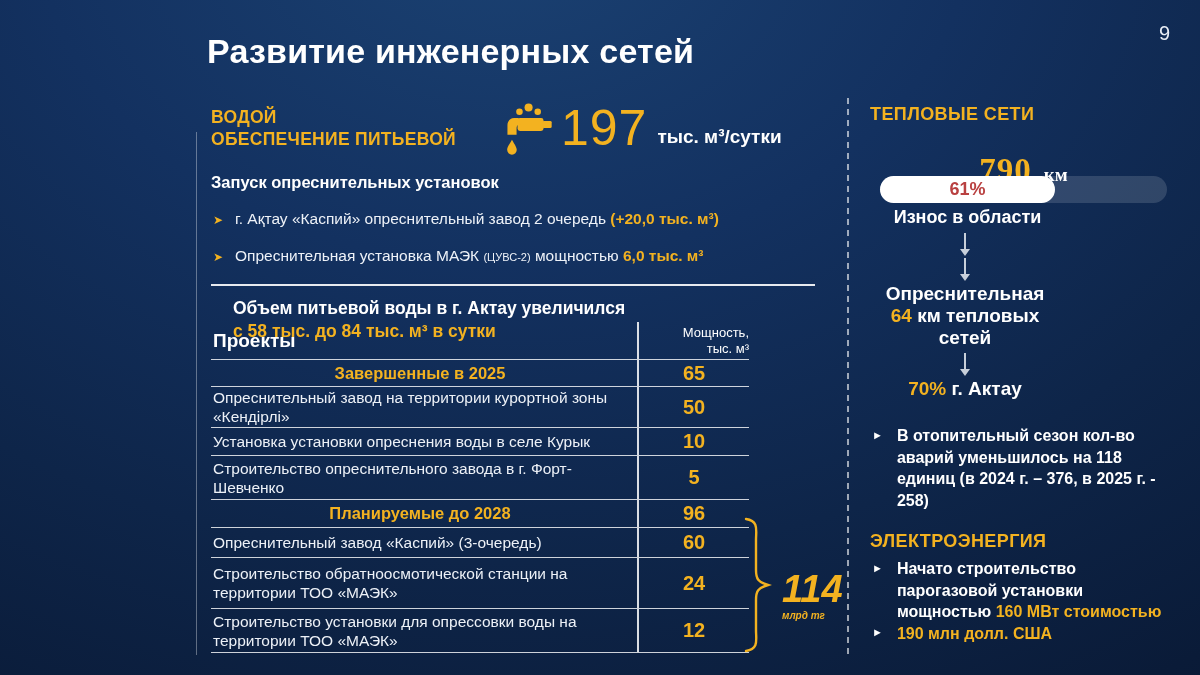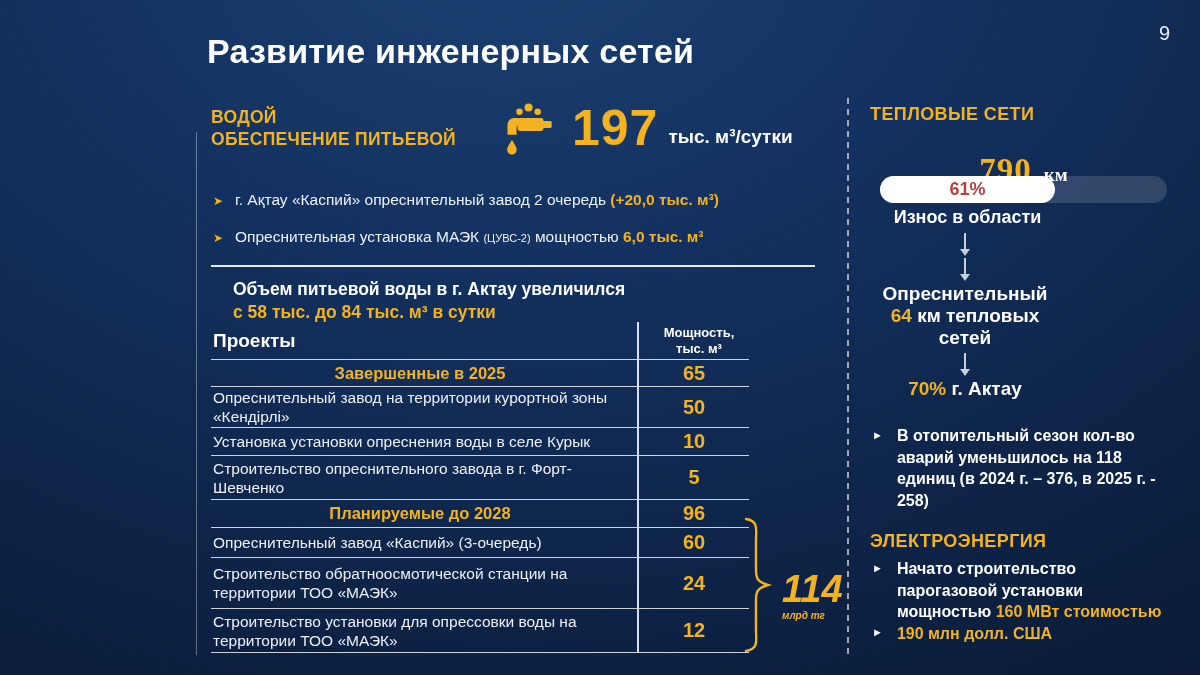--- a/index.html
+++ b/index.html
@@ -13,40 +13,40 @@
   .title{position:absolute;left:207px;top:32px;font-size:34px;font-weight:600;color:#ffffff;letter-spacing:.2px;}
   .left-line{position:absolute;left:196px;top:132px;width:1px;height:523px;background:rgba(255,255,255,.35);}
   .dash-divider{position:absolute;left:847px;top:98px;width:2px;height:557px;
     background:repeating-linear-gradient(to bottom, rgba(255,255,255,.6) 0 6px, transparent 6px 11px);}
   .yellow{color:#f3b220;}
   .hl{color:#f3b220;font-weight:bold;}
 
   
   .water-head{position:absolute;left:211px;top:106px;width:300px;font-size:17.5px;font-weight:bold;color:#f3b220;line-height:22px;letter-spacing:.3px;}
   .stat{position:absolute;left:506px;top:102px;display:flex;align-items:flex-start;}
-  .stat .num{font-size:50px;font-weight:bold;color:#f3b220;line-height:52px;margin-left:16px;letter-spacing:1px;}
+  .stat .num{font-size:50px;font-weight:normal;color:#f3b220;line-height:52px;margin-left:5px;letter-spacing:1px;}
   .stat .unit{font-size:19px;font-weight:bold;color:#fff;margin-left:10px;margin-top:24px;}
   .water-body{position:absolute;left:211px;top:173px;width:604px;}
   .subhead{font-size:16.5px;font-weight:bold;color:#fff;}
   .bullet{position:relative;padding-left:24px;margin-top:17px;font-size:15.5px;line-height:20px;color:#eef2f8;}
   .bullet .marker{position:absolute;left:2px;top:1px;color:#f3b220;font-size:12px;}
   .bullet .small{font-size:11px;}
   .divider{height:2px;background:rgba(255,255,255,.9);margin:17px 0 11px;}
   .callout{padding-left:22px;font-size:17.5px;font-weight:bold;line-height:23px;}
 
   
   .ptable{position:absolute;left:211px;top:322px;width:538px;}
   .trow{display:flex;align-items:center;border-bottom:1.5px solid rgba(255,255,255,.8);box-sizing:border-box;}
   .trow.head{border-bottom:1.5px solid rgba(255,255,255,.8);}
   .tcell{box-sizing:border-box;}
   .tlabel{flex:1;padding:2px 10px 2px 2px;font-size:15.5px;line-height:19px;color:#edf1f7;}
   .tvalue{width:112px;align-self:stretch;display:flex;align-items:center;justify-content:center;
     border-left:2px solid rgba(255,255,255,.85);font-size:20px;font-weight:bold;color:#f3b220;}
   .trow.head .tlabel{font-size:19px;font-weight:bold;color:#fff;}
-  .trow.head .tvalue{font-size:13px;font-weight:bold;color:#fff;flex-direction:column;align-items:center;justify-content:center;padding-left:10px;line-height:16px;}
+  .trow.head .tvalue{font-size:13px;font-weight:normal;color:#fff;flex-direction:column;align-items:flex-end;justify-content:center;padding-left:10px;line-height:16px;}
   .trow.group .tlabel{text-align:center;color:#f3b220;font-weight:bold;font-size:16.5px;}
 
   
   .invest{position:absolute;left:742px;top:516px;display:flex;align-items:center;}
   .invest .txt{margin-left:10px;margin-top:16px;font-style:italic;}
   .invest .val{font-size:38px;font-weight:bold;color:#f3b220;line-height:38px;}
   .invest .unit{font-size:10px;font-weight:bold;color:#f3b220;margin-top:2px;}
 
   
   .heat-head{position:absolute;left:870px;top:104px;font-size:18px;font-weight:bold;color:#f3b220;letter-spacing:.4px;}
@@ -99,20 +99,21 @@
           <path d="M13 15.5 L8.5 15.5 C4 15.5 1.5 19 1.5 23 L1.5 33 L11 33 L11 26 C11 23.5 12.5 22 15 22 Z"></path>
           <path d="M6.2 38 C9.2 43.5 11.2 45.8 11.2 48.6 A5 5 0 1 1 1.2 48.6 C1.2 45.8 3.2 43.5 6.2 38 Z"></path>
         </g>
       </svg>
     </span>
     <span class="num">197</span>
     <span class="unit">тыс. м³/сутки</span>
   </div>
 
   <div class="water-body">
+    <div class="subhead">Запуск опреснительных установок</div>
 
     <div class="bullet">
       <span class="marker">➤</span>
       <span>г. Ақтау «Каспий» опреснительный завод 2 очередь </span><span class="hl">(+20,0 тыс. м³)</span>
     </div>
 
     <div class="bullet">
       <span class="marker">➤</span>
       <span>Опреснительная установка МАЭК </span><span class="small">(ЦУВС-2)</span><span> мощностью </span><span class="hl">6,0 тыс. м³</span>
     </div>
@@ -191,21 +192,21 @@
     <div class="wear-fill" style="width: 61%;">
       <span>61%</span>
     </div>
   </div>
   <div class="wear-label">Износ в области</div>
 
   <div class="flow">
     <div class="flow-arrow"></div>
     <div class="flow-arrow"></div>
     <div class="flow-step">
-      <div>Опреснительный</div>
+      <div>Опреснительная</div>
       <div><span class="yellow">64</span><span> км тепловых сетей</span></div>
     </div>
     <div class="flow-arrow"></div>
     <div class="flow-step">
       <span class="yellow">70%</span><span> г. Актау</span>
     </div>
   </div>
 
   <div class="rnote">
     <span class="marker">►</span>

